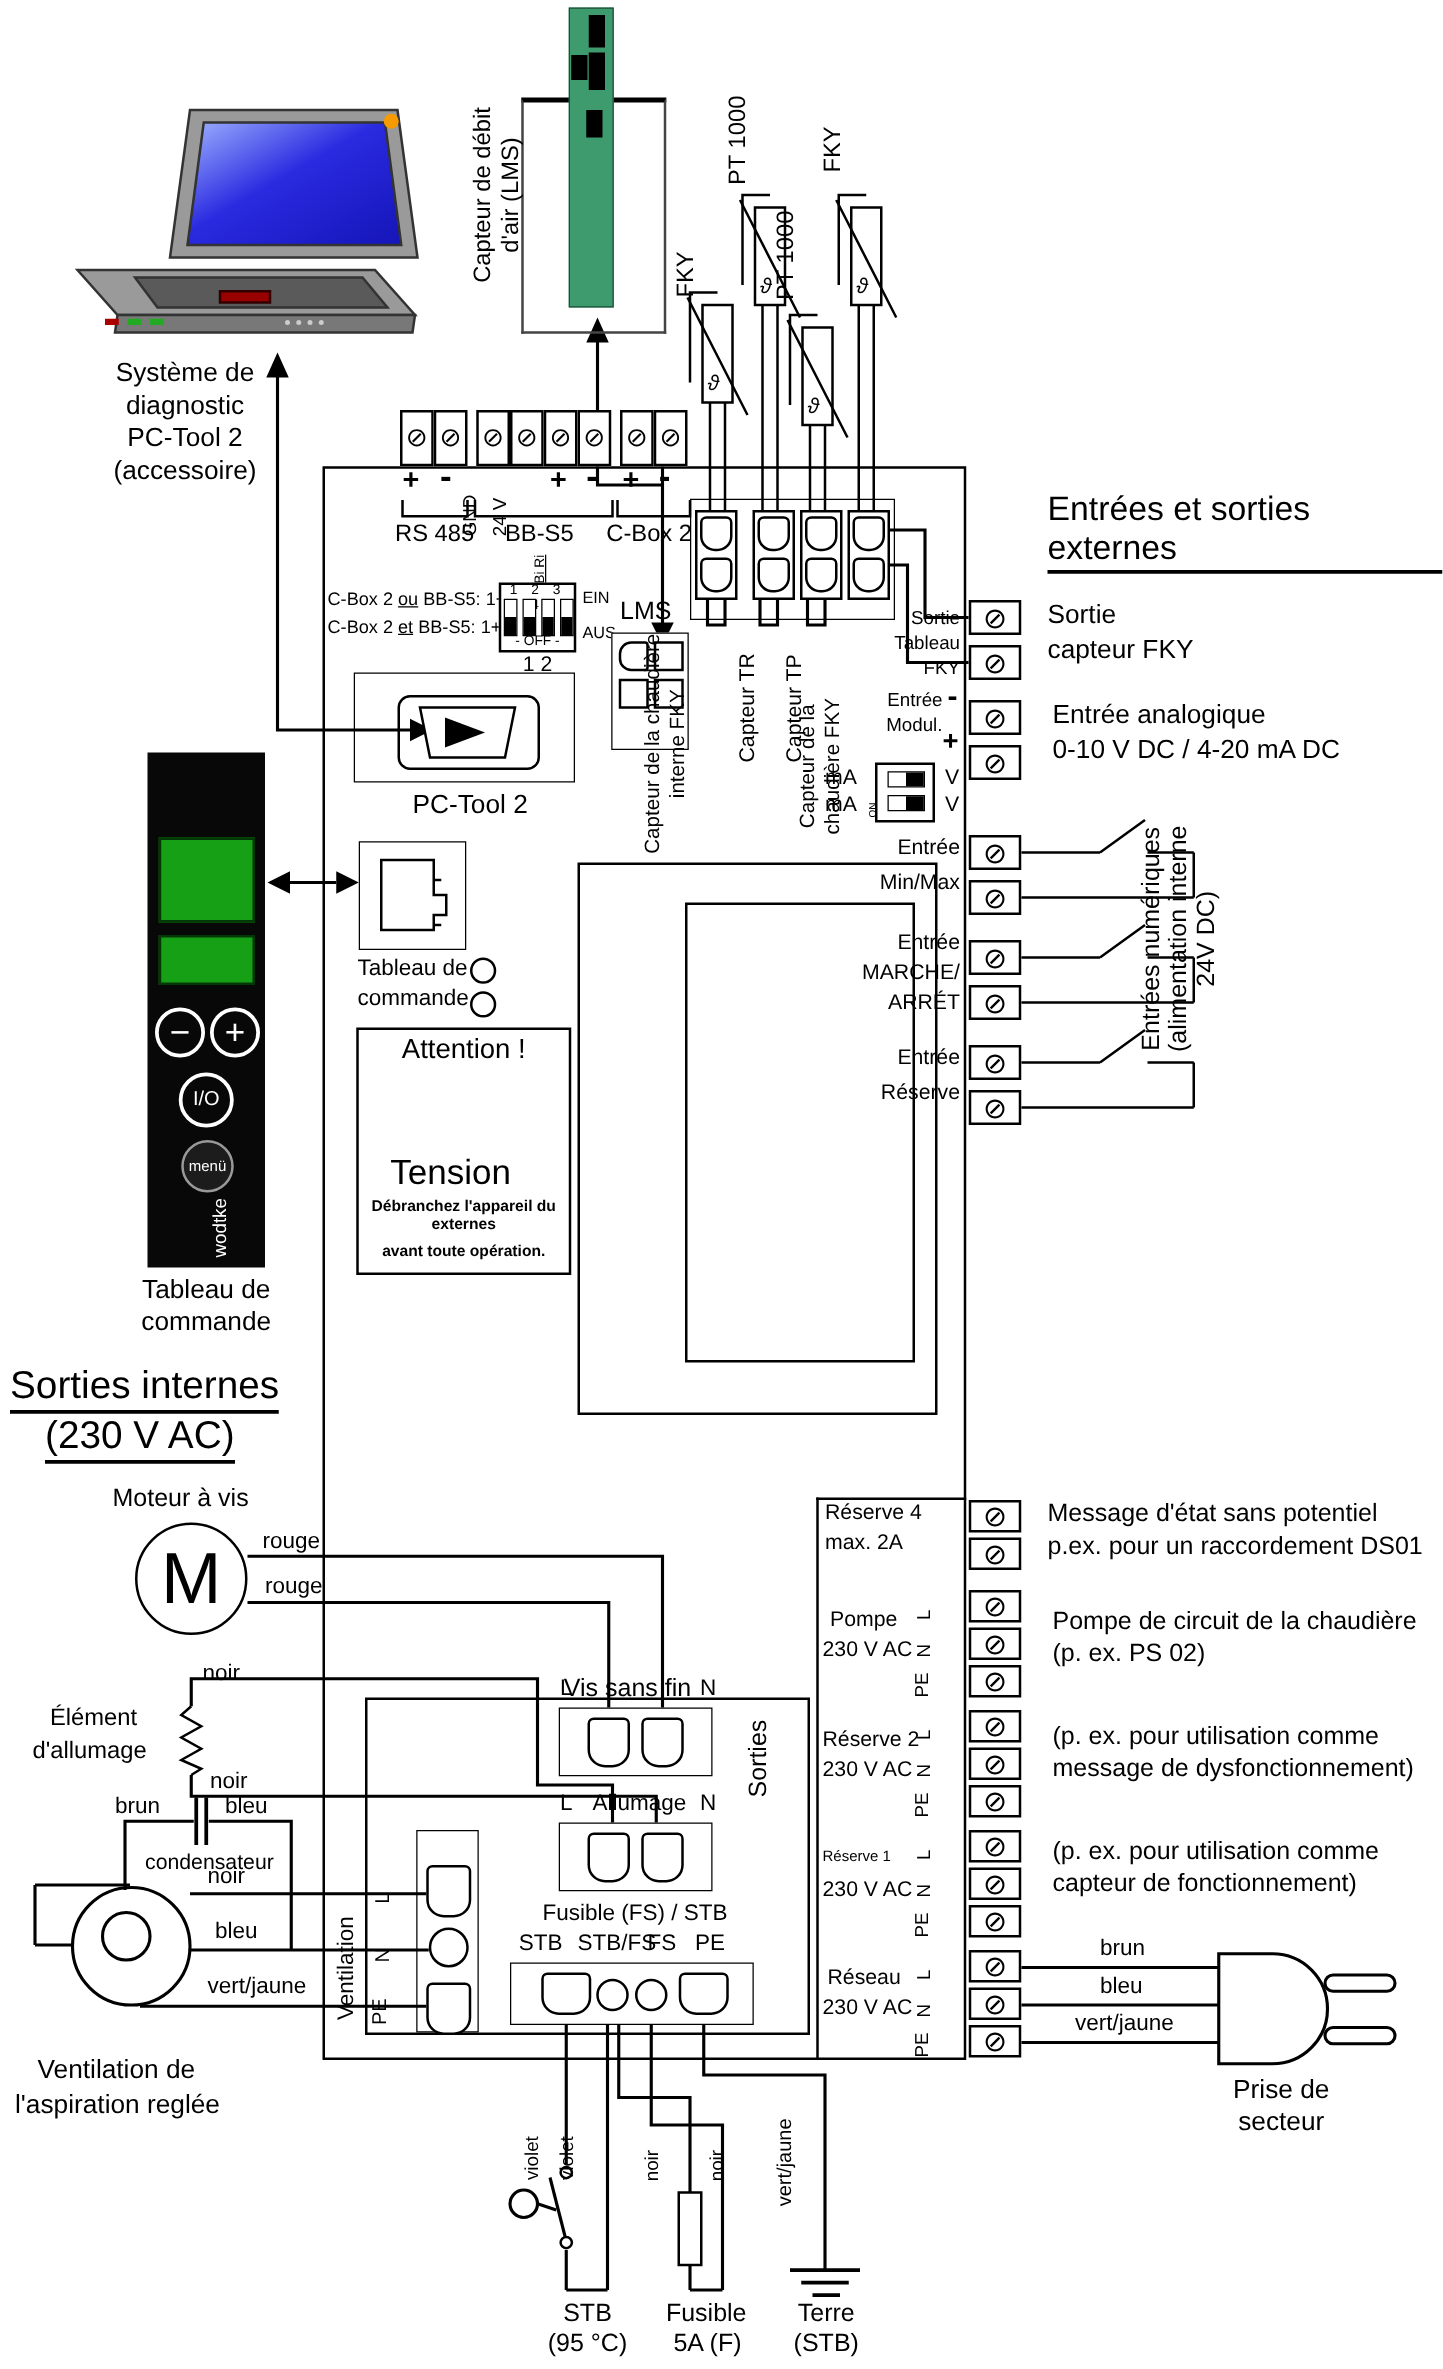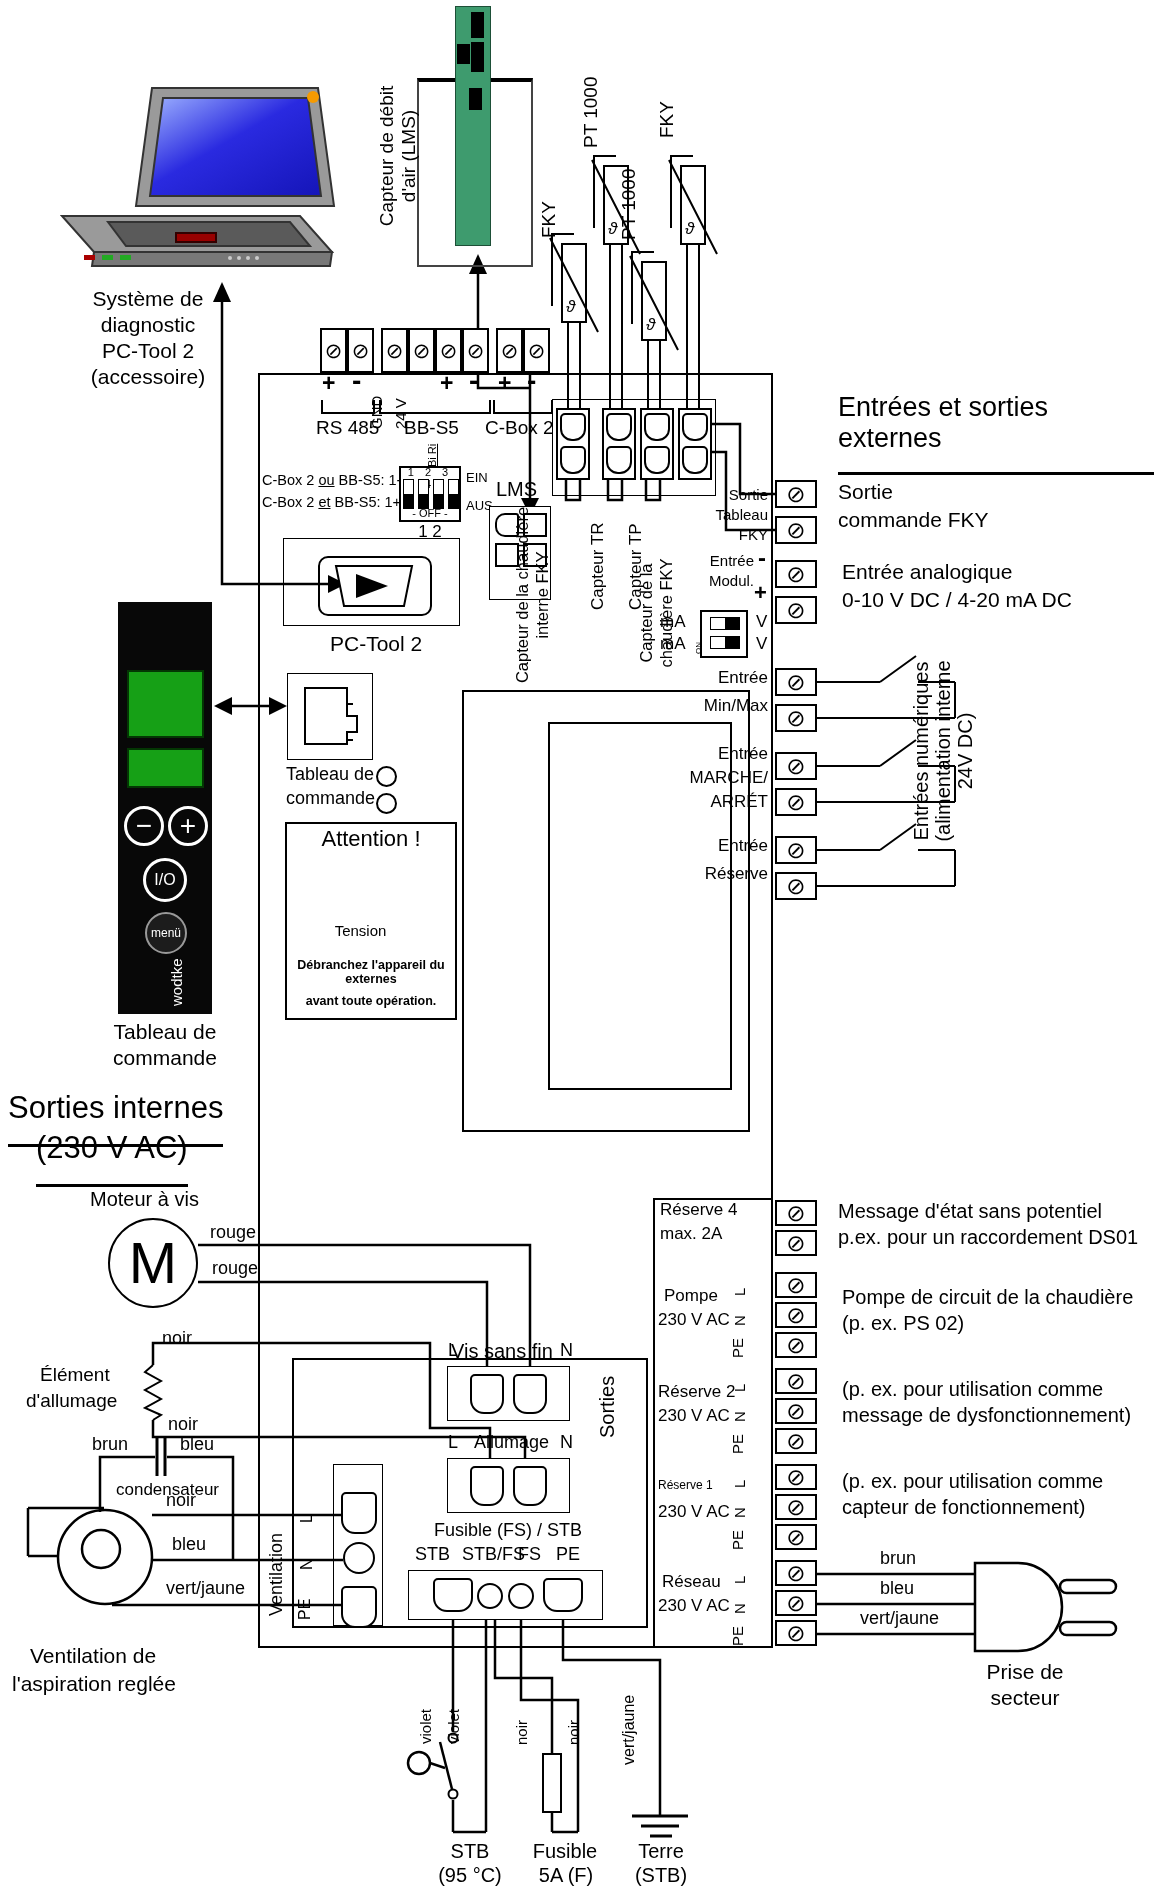--- a/index.html
+++ b/index.html
@@ -13,21 +13,21 @@
   .u{text-decoration:underline}
   .scr{position:absolute;width:42px;height:28px;border:2px solid #000;background:#fff;
        display:flex;align-items:center;justify-content:center;font-size:23px;line-height:1}
   .scrV{position:absolute;width:27px;height:45px;border:2px solid #000;background:#fff;
        display:flex;align-items:center;justify-content:center;font-size:21px;line-height:1}
   .pin{position:absolute;border:2px solid #000;background:#fff;border-radius:5px 5px 12px 12px}
   .pinc{position:absolute;border:2px solid #000;background:#fff;border-radius:50%}
   .slider{position:absolute;width:11px;height:30px;border:1px solid #000;
        background:linear-gradient(#fff 50%,#000 50%)}
   svg text{font-family:"Liberation Sans",sans-serif}
-  .big-underline{display:inline-block;border-bottom:3px solid #000;padding-bottom:18px}
+  .big-underline{display:inline-block;border-bottom:3px solid #000;padding-bottom:2px}
 </style>
 </head>
 <body>
 
 <svg class="a" style="left:0;top:0" width="1154" height="1895" viewBox="0 0 1154 1895">
   <defs>
     <linearGradient id="scr" x1="0" y1="0" x2="1" y2="1">
       <stop offset="0" stop-color="#9db1ff"></stop>
         <stop offset="0.45" stop-color="#2a2ae0"></stop>
         <stop offset="1" stop-color="#1515b8"></stop>
@@ -303,21 +303,21 @@
     <span>⊘</span>
   </div>
 <div class="scr" style="left:775px;top:560px">
     <span>⊘</span>
   </div>
 <div class="scr" style="left:775px;top:596px">
     <span>⊘</span>
   </div>
 
 <div class="a" style="left:838px;top:480px;font-size:21px">Sortie</div>
-<div class="a" style="left:838px;top:508px;font-size:21px">commande FKY</div>
+<div class="a" style="left:838px;top:508px;font-size:21px">capteur FKY</div>
 <div class="a" style="left:842px;top:560px;font-size:21px">Entrée analogique</div>
 <div class="a" style="left:842px;top:588px;font-size:21px">0-10 V DC / 4-20 mA DC</div>
 
 <div class="a" style="left:660px;top:612px;font-size:17px">mA</div>
 <div class="a" style="left:660px;top:634px;font-size:17px">mA</div>
 <div class="a b" style="left:700px;top:610px;width:48px;height:48px;background:#fff"></div>
 <div class="vt" style="left:702px;top:646px;width:16px;height:8px;font-size:8px">ON</div>
 <div class="a" style="left:710px;top:617px;width:30px;height:13px;border:1px solid #000;background:linear-gradient(90deg,#fff 50%,#000 50%)"></div>
 <div class="a" style="left:710px;top:636px;width:30px;height:13px;border:1px solid #000;background:linear-gradient(90deg,#fff 50%,#000 50%)"></div>
 <div class="a" style="left:756px;top:612px;font-size:17px">V</div>
@@ -368,21 +368,21 @@
 <div class="a ctr" style="left:92px;top:1046px;width:146px;font-size:21px">commande</div>
 
 <div class="a" style="left:287px;top:673px;width:86px;height:87px;border:1.5px solid #000"></div>
 <div class="a" style="left:286px;top:764px;width:100px;font-size:18px">Tableau de</div>
 <div class="a" style="left:286px;top:788px;width:100px;font-size:18px">commande</div>
 <div class="a" style="left:376px;top:766px;width:21px;height:21px;border:2px solid #000;border-radius:50%"></div>
 <div class="a" style="left:376px;top:793px;width:21px;height:21px;border:2px solid #000;border-radius:50%"></div>
 
 <div class="a b" style="left:285px;top:822px;width:172px;height:198px;background:#fff"></div>
 <div class="a ctr" style="left:287px;top:826px;width:168px;font-size:22px">Attention !</div>
-<div class="a ctr" style="left:287px;top:922px;width:147px;font-size:15px">Tension</div>
+<div class="a ctr" style="left:287px;top:922px;width:147px;font-size:28px">Tension</div>
 <div class="a ctr" style="left:288px;top:958px;width:166px;font-size:12.5px;font-weight:bold">Débranchez l'appareil du externes</div>
 <div class="a ctr" style="left:288px;top:994px;width:166px;font-size:12.5px;font-weight:bold">avant toute opération.</div>
 
 <div class="a" style="left:8px;top:1090px;font-size:31px"><span class="big-underline">Sorties internes</span></div>
 <div class="a" style="left:36px;top:1130px;font-size:31px"><span class="big-underline">(230 V AC)</span></div>
 
 <div class="a" style="left:90px;top:1188px;font-size:20px">Moteur à vis</div>
 <div class="a ctr" style="left:108px;top:1218px;width:90px;height:90px;border:2px solid #000;border-radius:50%;font-size:58px;line-height:86px;background:#fff">M</div>
 <div class="a" style="left:210px;top:1222px;font-size:18px">rouge</div>
 <div class="a" style="left:212px;top:1258px;font-size:18px">rouge</div>

